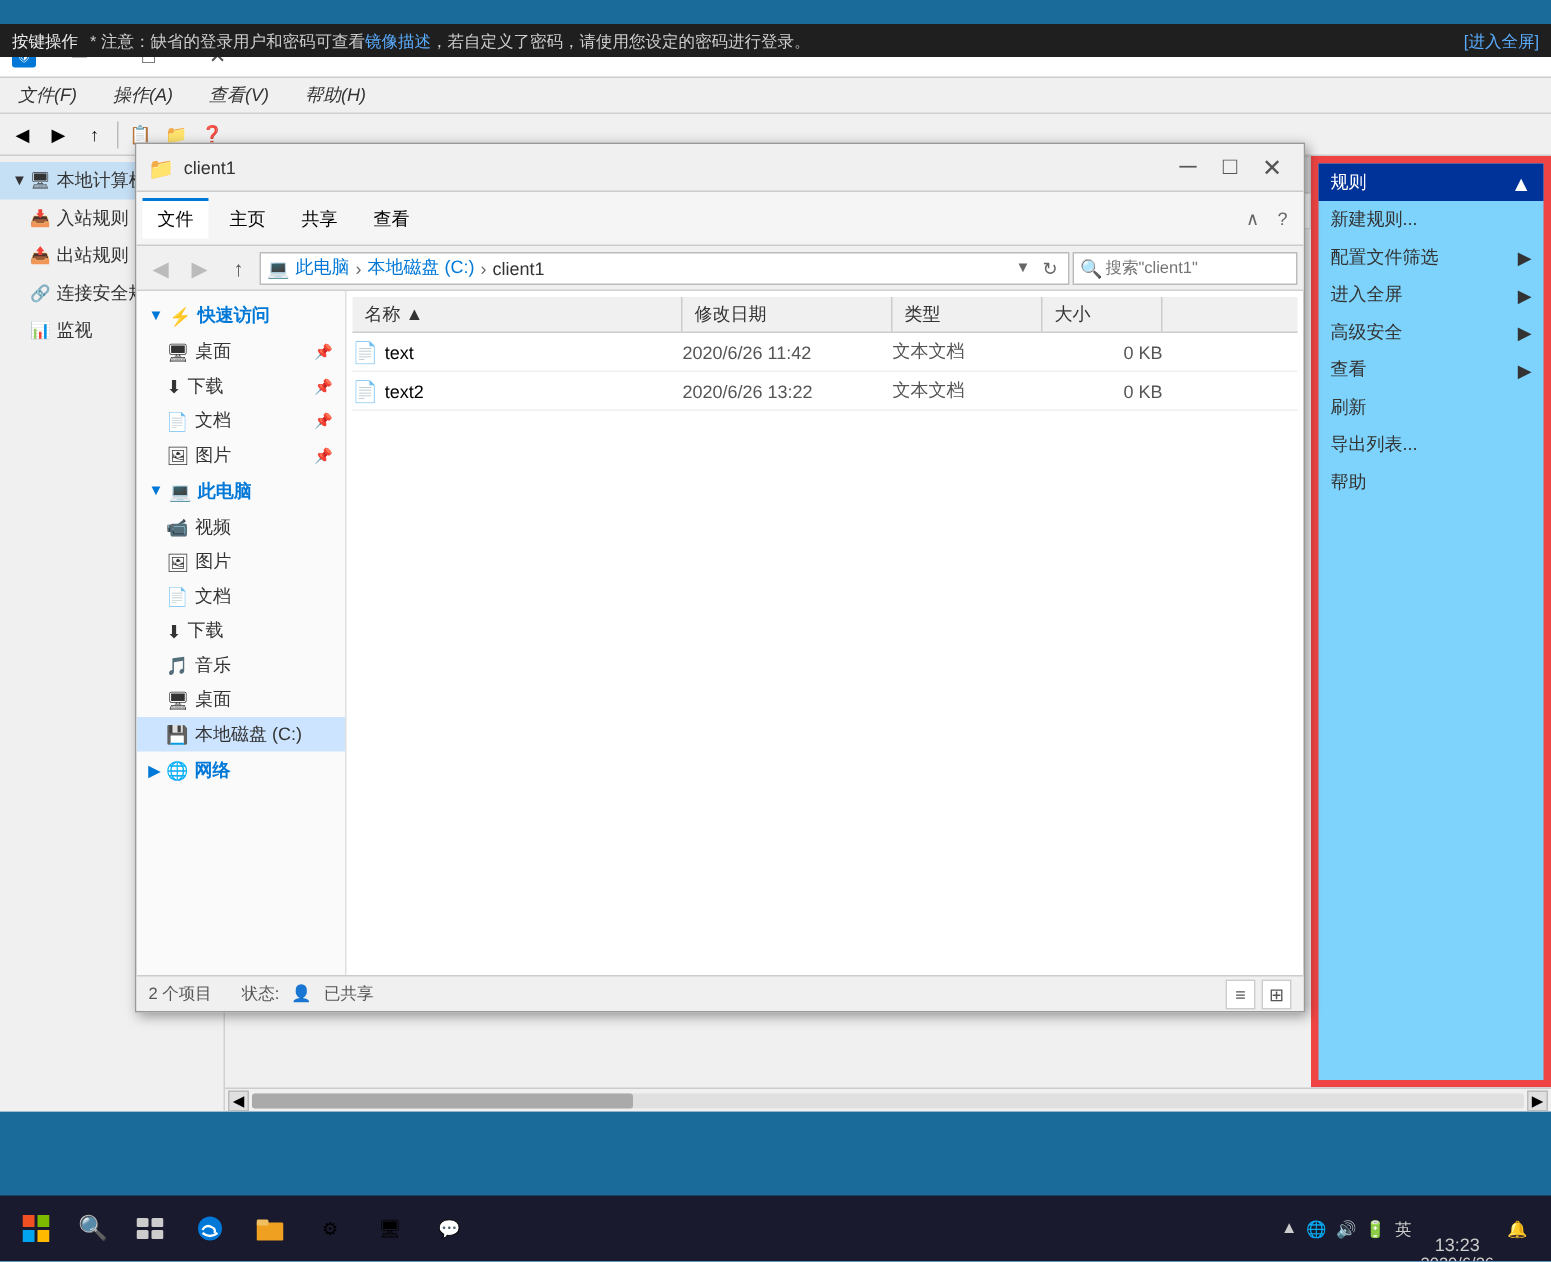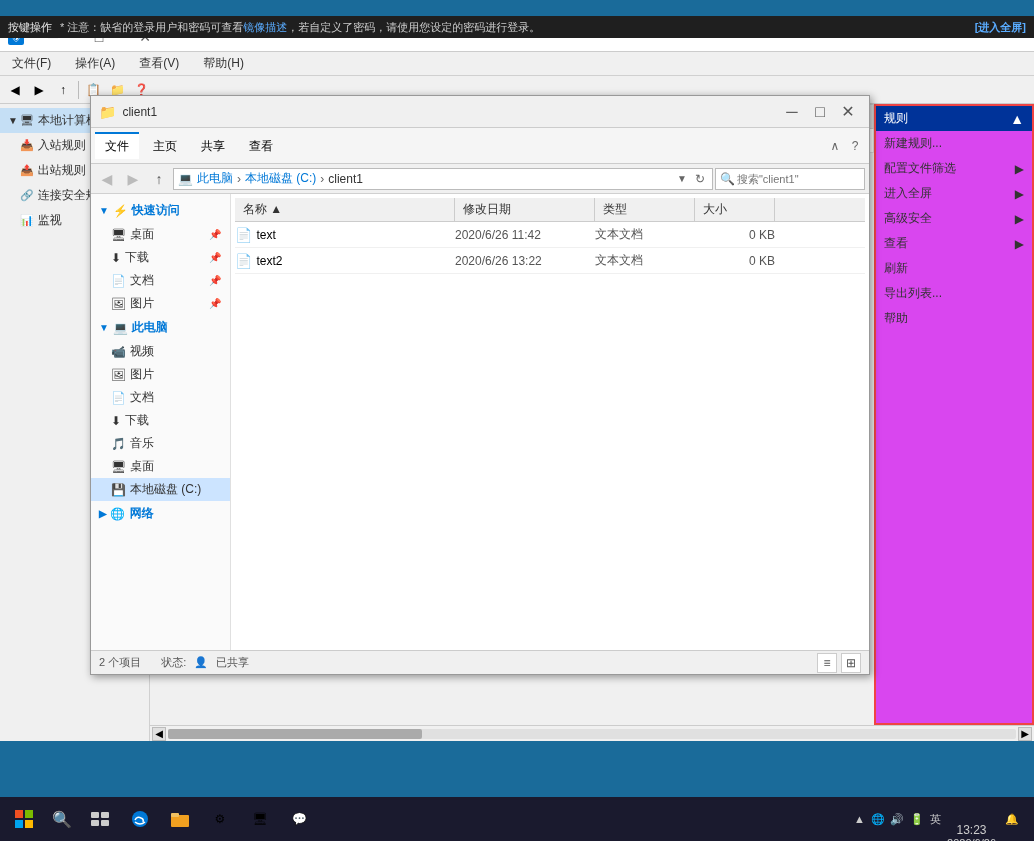--- a/index.html
+++ b/index.html
@@ -5,29 +5,29 @@
     * { margin: 0; padding: 0; box-sizing: border-box; }
     body { width: 1034px; height: 841px; overflow: hidden; font-family: 'Microsoft YaHei', SimSun, sans-serif; font-size: 12px; background: #0078d7; position: relative; }
 
     
     .desktop { width: 100%; height: 841px; background: #1a6b9a; position: relative; overflow: hidden; }
 
     
     .top-bar { position: absolute; top: 16px; left: 0; right: 0; height: 22px; background: #1f1f1f; color: #ccc; display: flex; align-items: center; padding: 0 8px; font-size: 11px; z-index: 100; }
     .top-bar-left { color: #eee; margin-right: 8px; }
     .top-bar-link { color: #5aacff; cursor: pointer; }
-    .top-bar-enter { color: #5aacff; cursor: pointer; margin-left: auto; font-weight: bold; }
+    .top-bar-enter { color: #5aacff; cursor: pointer; margin-left: auto; }
 
     
     .fw-window { position: absolute; top: 22px; left: 0; width: 1034px; height: 719px; background: #f0f0f0; display: flex; flex-direction: column; }
     .fw-titlebar { height: 30px; background: #ffffff; border-bottom: 1px solid #ccc; display: flex; align-items: center; padding: 0 8px; }
     .fw-titlebar-icon { width: 16px; height: 16px; margin-right: 6px; background: #0078d7; border-radius: 2px; display: flex; align-items: center; justify-content: center; color: white; font-size: 10px; }
     .fw-titlebar-title { font-size: 12px; color: #333; flex: 1; }
     .fw-menubar { height: 24px; background: #f0f0f0; border-bottom: 1px solid #d0d0d0; display: flex; align-items: center; padding: 0 8px; gap: 16px; }
-    .fw-menu-item { font-size: 12px; color: #333; cursor: pointer; padding: 2px 4px; }
+    .fw-menu-item { font-size: 12px; color: #333; cursor: pointer; padding: 2px 4px; font-style: italic; }
 
     
     .fw-body { flex: 1; display: flex; overflow: hidden; }
     .fw-sidebar { width: 200px; background: #f0f0f0; border-right: 1px solid #d0d0d0; overflow-y: auto; padding: 4px 0; }
     .fw-sidebar-item { display: flex; align-items: center; padding: 4px 8px; cursor: pointer; font-size: 12px; color: #333; }
     .fw-sidebar-selected { background: #c5dff5; }
 
     
     .fw-table-area { flex: 1; overflow: auto; }
     .fw-table { width: 100%; border-collapse: collapse; font-size: 12px; }
@@ -83,21 +83,21 @@
     .taskbar-time { text-align: center; }
     .taskbar-time .time { font-size: 12px; margin-top: 34px; }
     .taskbar-time .date { font-size: 11px; }
     .taskbar-notify { width: 20px; height: 20px; display: flex; align-items: center; justify-content: center; cursor: pointer; color: #ccc; }
 
     
     .win-controls { display: flex; gap: 0; }
     .win-ctrl-btn { width: 46px; height: 30px; display: flex; align-items: center; justify-content: center; cursor: pointer; font-size: 14px; color: #555; }
 
     
-    .fw-right-panel { width: 160px; background: #d946ef; border: 2px solid #ef4444; flex-shrink: 0; }
+    .fw-right-panel { width: 160px; background: #7dd3fc; border: 5px solid #ef4444; flex-shrink: 0; }
     .fw-right-panel-header { background: #003399; color: white; padding: 4px 8px; font-size: 12px; display: flex; justify-content: space-between; align-items: center; }
     .fw-right-action { padding: 4px 8px; font-size: 12px; color: #333; cursor: pointer; display: flex; align-items: center; gap: 4px; }
     .fw-right-action.has-sub { justify-content: space-between; }
   </style>
 </head>
 <body>
 
 <div class="desktop">
 
   <div class="top-bar">

